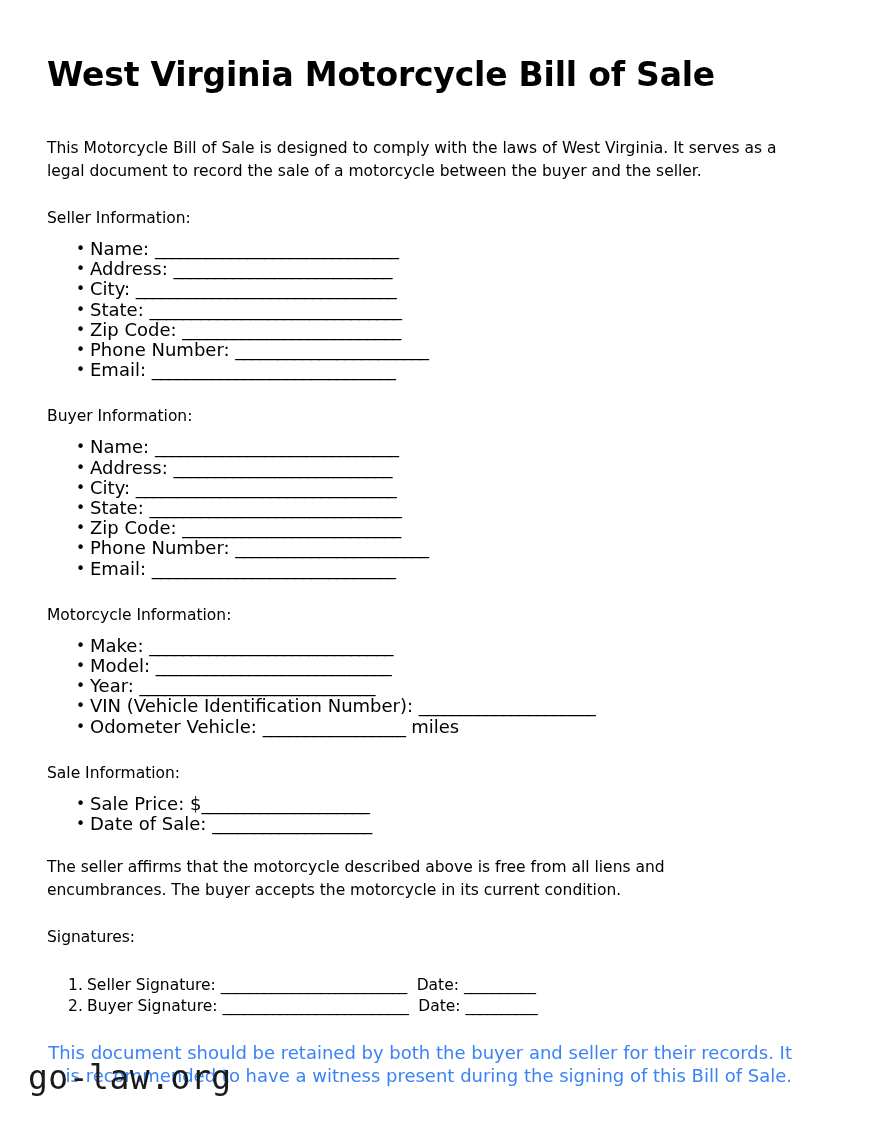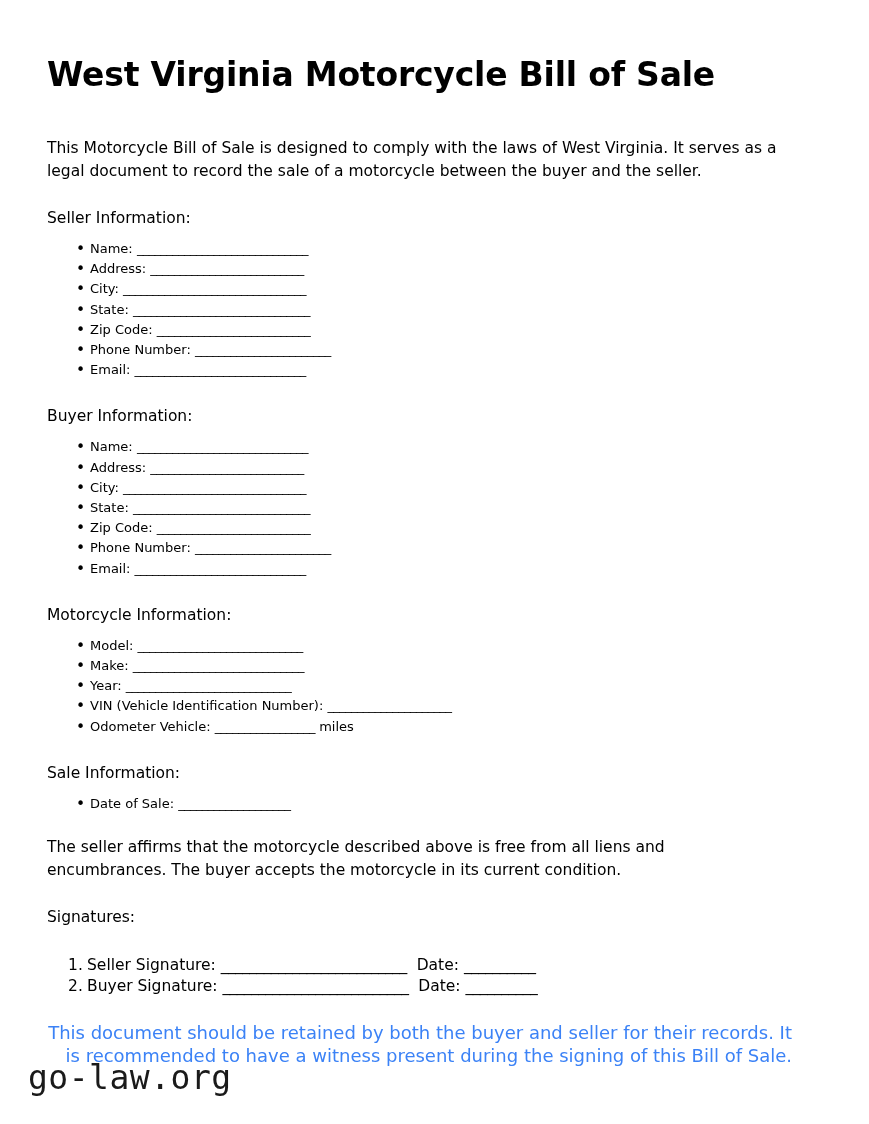--- a/index.html
+++ b/index.html
@@ -54,21 +54,21 @@
     line-height: 20px;
     color: #000;
   }
   ul.field-list {
     list-style: none;
     margin: 11px 0 0 0;
     padding: 0;
   }
   ul.field-list li {
     position: relative;
-    font-size: 13px;
+    font-size: 18px;
     line-height: 20.2px;
     padding-left: 43px;
     color: #000;
     white-space: nowrap;
   }
   ul.field-list li::before {
     content: "\2022";
     position: absolute;
     left: 29px;
     top: 0;
@@ -159,29 +159,30 @@
       <li><span>Address:</span> <span class="blank">__________________________</span></li>
       <li><span>City:</span> <span class="blank">_______________________________</span></li>
       <li><span>State:</span> <span class="blank">______________________________</span></li>
       <li><span>Zip Code:</span> <span class="blank">__________________________</span></li>
       <li><span>Phone Number:</span> <span class="blank">_______________________</span></li>
       <li><span>Email:</span> <span class="blank">_____________________________</span></li>
     </ul>
 
     <h2 class="section-title">Motorcycle Information:</h2>
     <ul class="field-list">
+      <li><span>Make:</span> <span class="blank">_____________________________</span></li>
       <li><span>Model:</span> <span class="blank">____________________________</span></li>
-      <li><span>Make:</span> <span class="blank">_____________________________</span></li>
       <li><span>Year:</span> <span class="blank">____________________________</span></li>
       <li><span>VIN (Vehicle Identification Number):</span> <span class="blank">_____________________</span></li>
       <li><span>Odometer Vehicle:</span> <span class="blank">_________________</span><span> miles</span></li>
     </ul>
 
     <h2 class="section-title">Sale Information:</h2>
     <ul class="field-list">
+      <li><span>Sale Price: $</span><span class="blank">____________________</span></li>
       <li><span>Date of Sale:</span> <span class="blank">___________________</span></li>
     </ul>
 
     <p class="body-text">The seller affirms that the motorcycle described above is free from all liens and encumbrances. The buyer accepts the motorcycle in its current condition.</p>
 
     <h2 class="section-title">Signatures:</h2>
     <ol class="sig-list">
       <li><span>Seller Signature:</span> <span class="blank">__________________________</span><span class="sig-gap"></span><span>Date:</span> <span class="blank">__________</span></li>
       <li><span>Buyer Signature:</span> <span class="blank">__________________________</span><span class="sig-gap"></span><span>Date:</span> <span class="blank">__________</span></li>
     </ol>

